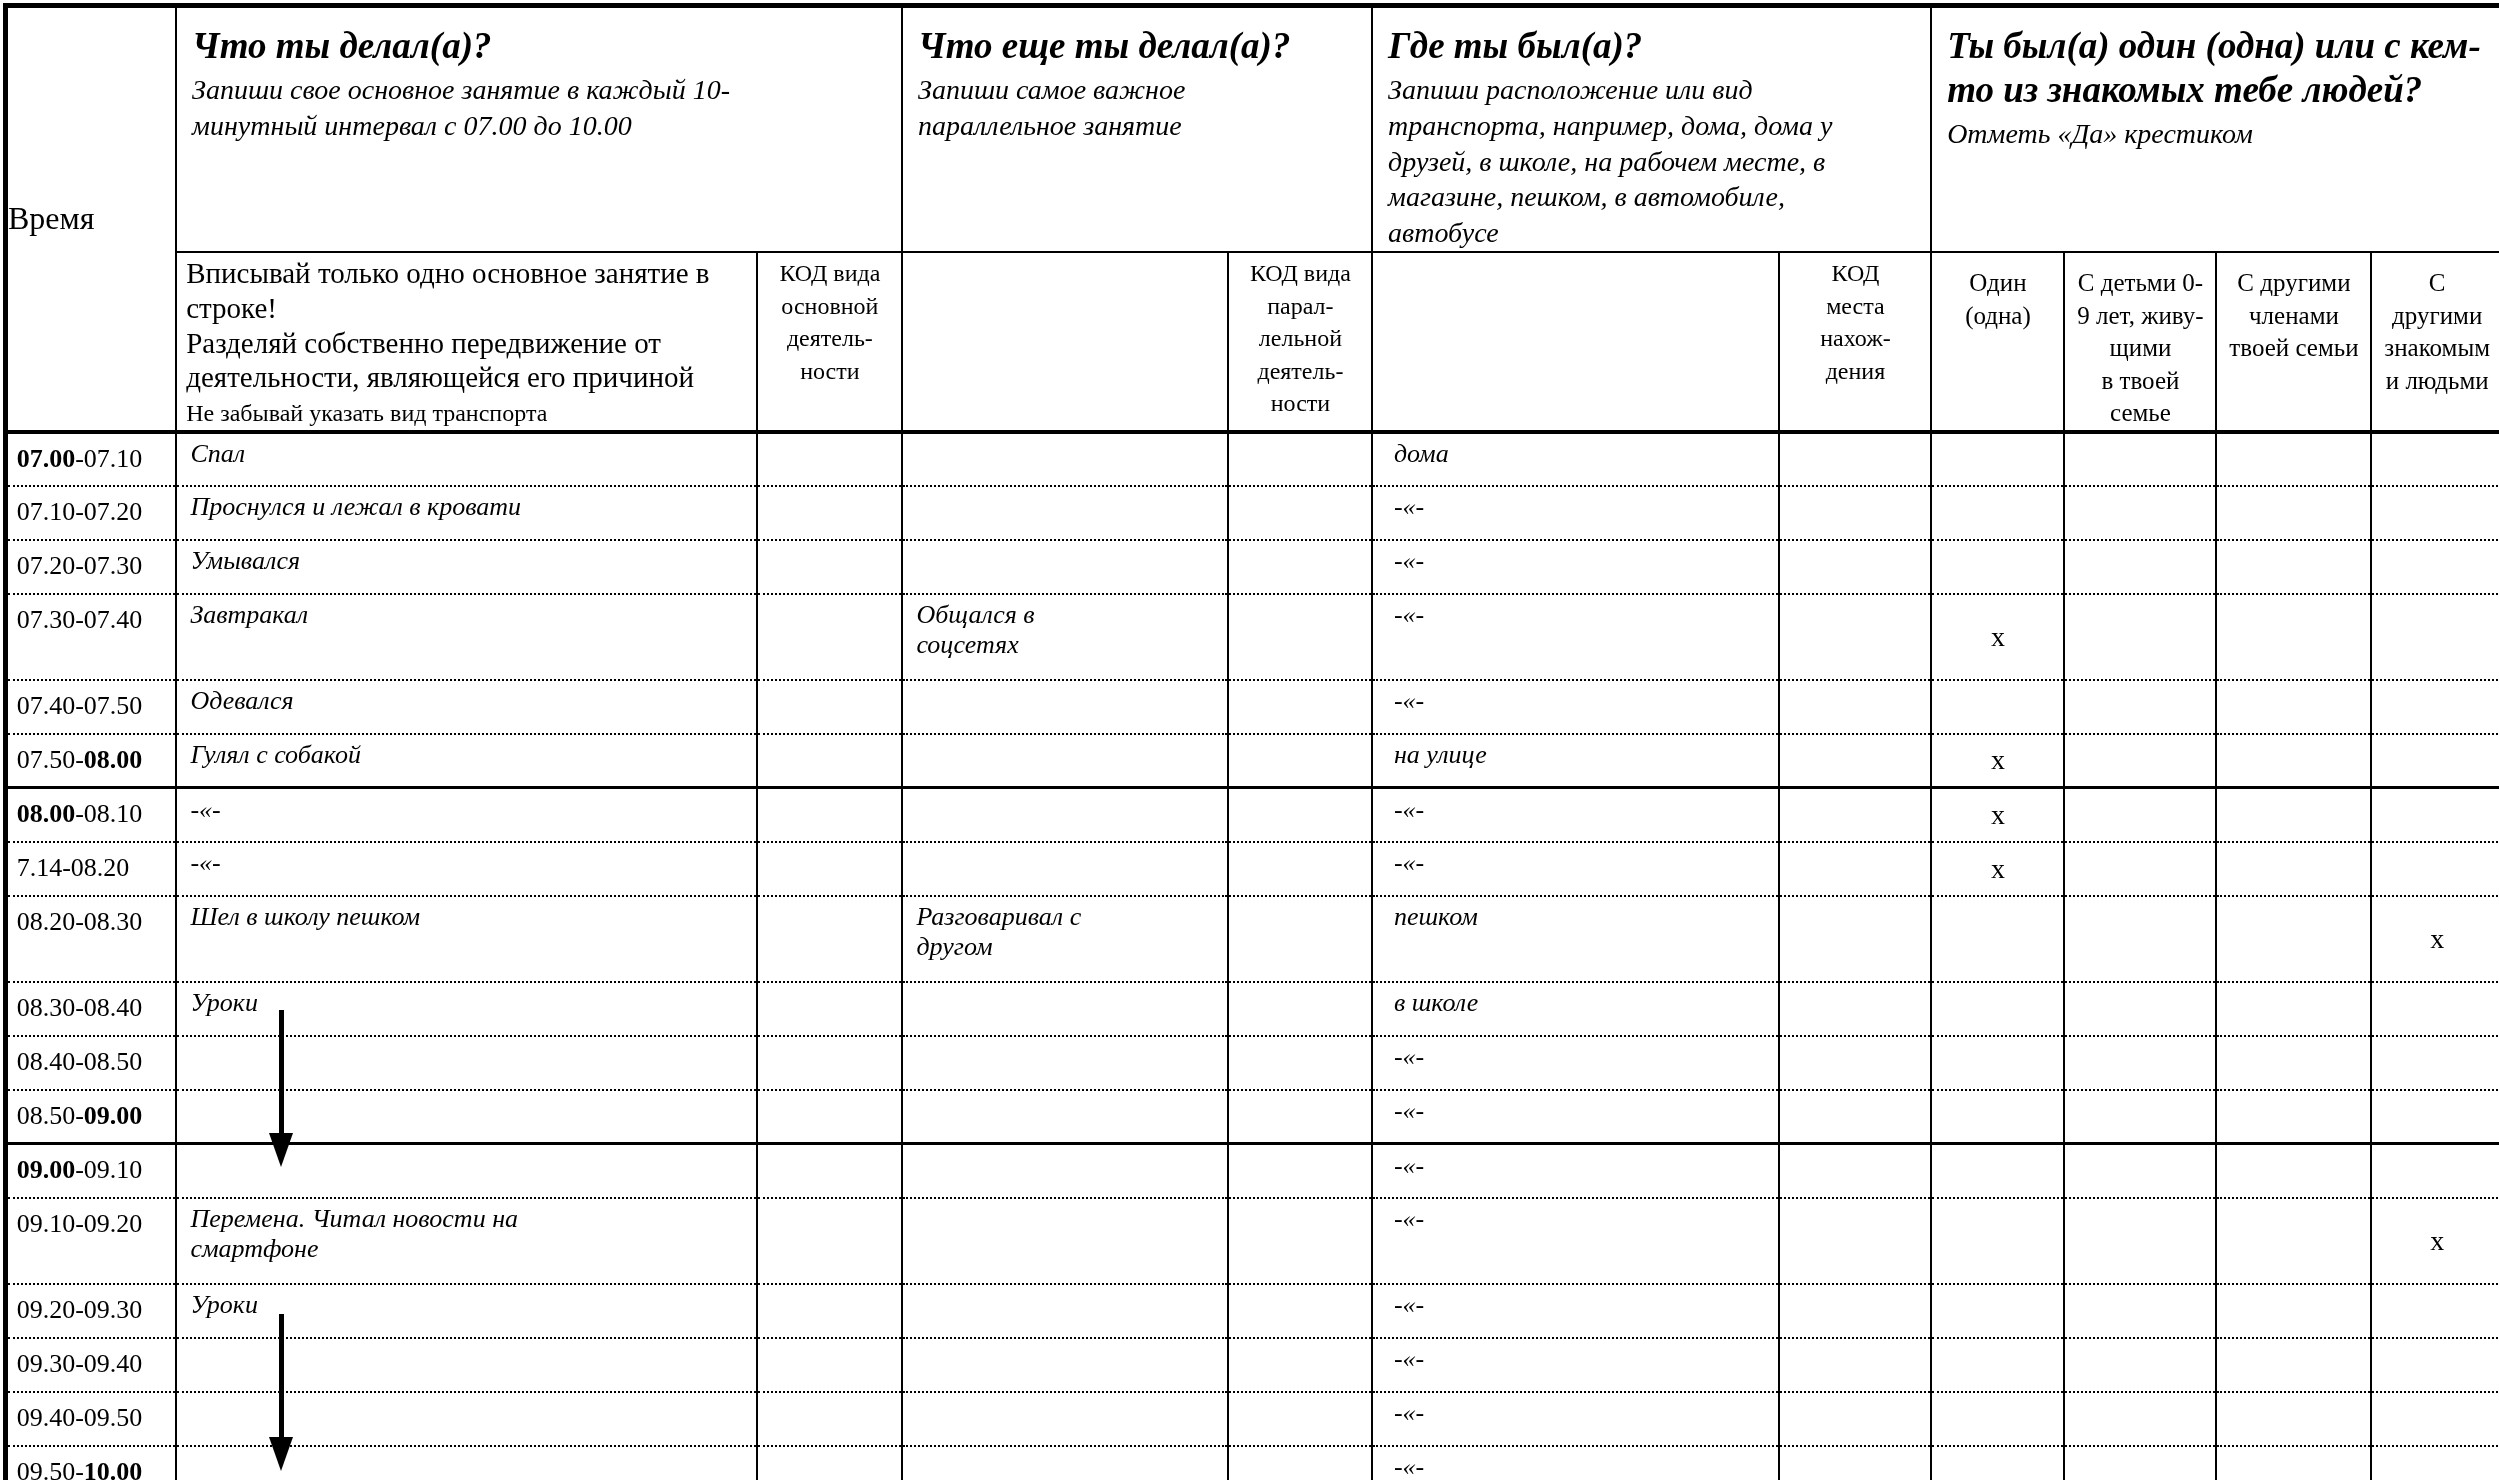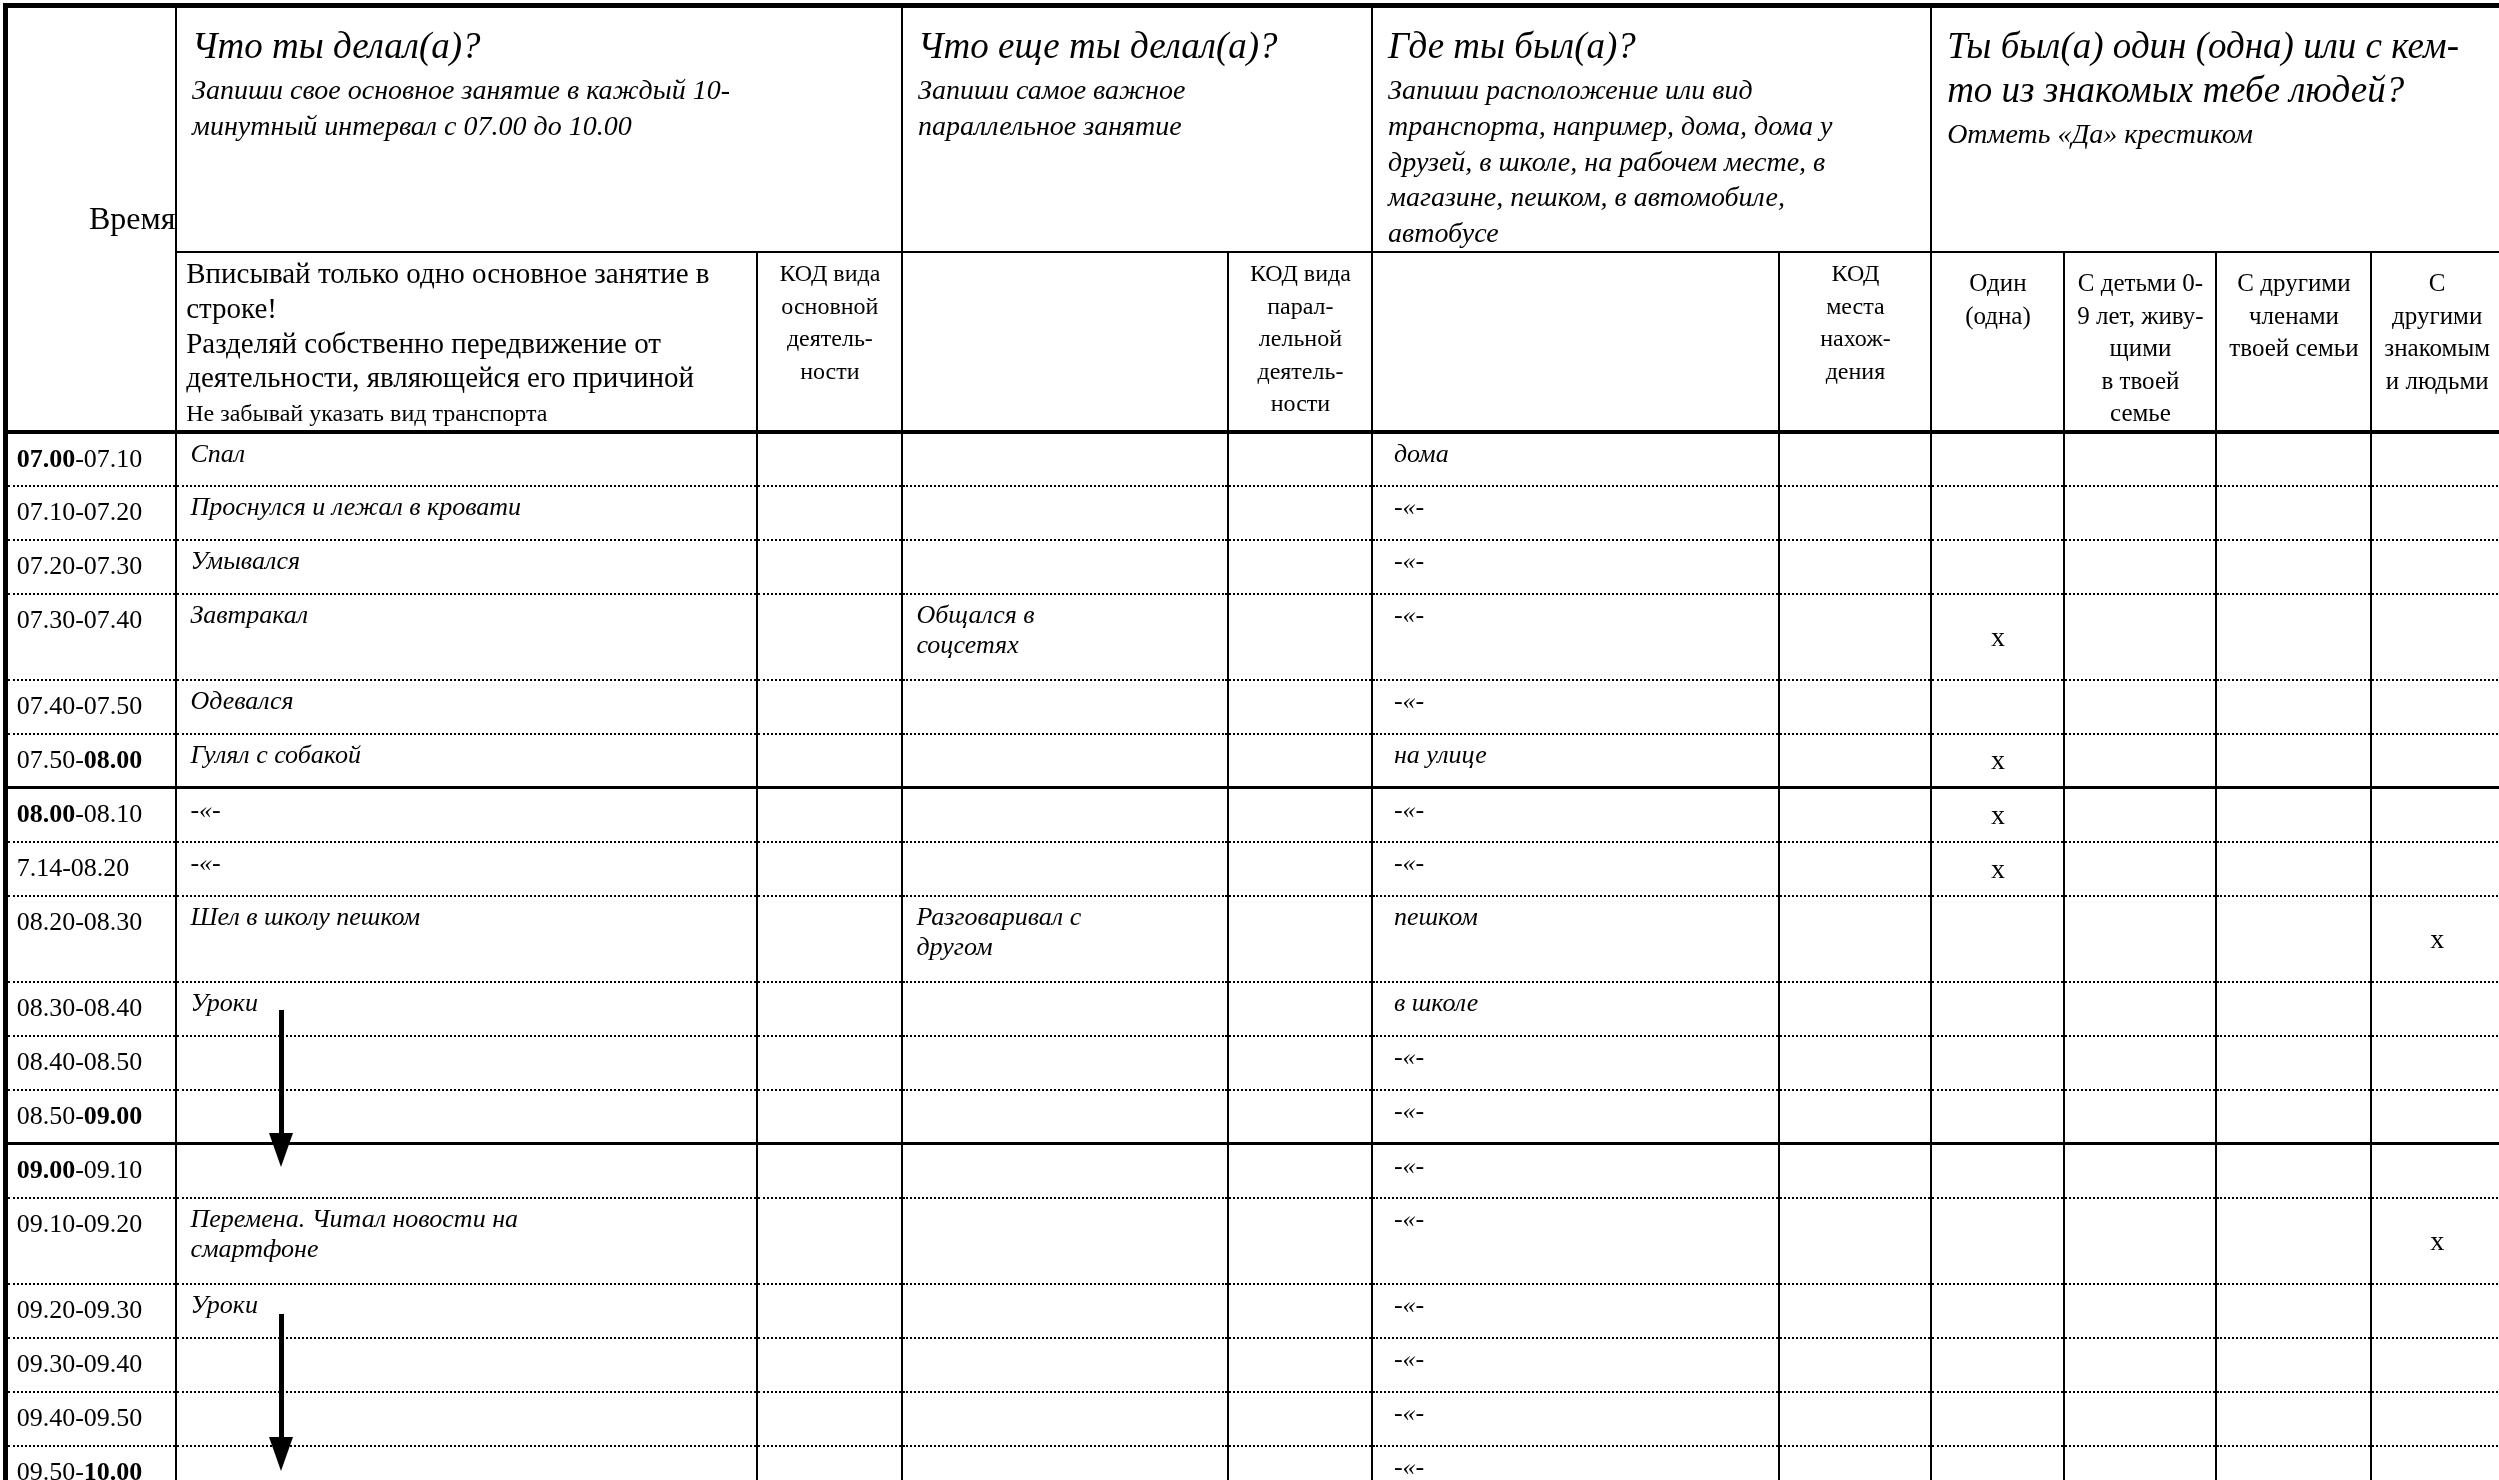--- a/index.html
+++ b/index.html
@@ -19,23 +19,23 @@
   tr.hrow1{height:220px;}
   tr.hrow2{height:169px;}
   tr.norm{height:54px;}
   tr.tall{height:86px;}
   
   tr.hrow2 td{border-top:2.9px solid #000;}
   tr.first td{border-top:4.4px solid #000;}
   tr.dotted td{border-top:2.9px dotted #000;}
   tr.hour td{border-top:3.7px solid #000;}
   
-  .c-vremya{vertical-align:middle;text-align:right;font-size:32px;}
+  .c-vremya{vertical-align:middle;text-align:left;font-size:32px;}
   .h1{padding:16px 7.3px 0 14.7px;}
-  .h-title{font-weight:normal;font-style:italic;font-size:37px;line-height:1.18;white-space:pre-line;}
+  .h-title{font-weight:bold;font-style:italic;font-size:37px;line-height:1.18;white-space:pre-line;}
   .h-sub{font-style:italic;font-size:28px;line-height:1.28;white-space:pre-line;margin-top:4.4px;}
   .h2-act{padding:2.9px 5.9px 0 8.8px;}
   .h2-main{font-size:29px;line-height:1.2;white-space:pre-line;}
   .h2-note{font-size:24px;line-height:1.1;margin-top:5px;}
   .h2-code{text-align:center;font-size:24px;line-height:1.35;white-space:pre-line;padding-top:4.4px;}
   .h2-col{text-align:center;font-size:25px;line-height:1.3;white-space:pre-line;padding-top:14px;}
   
   .c-time{font-size:26px;padding:10.3px 0 0 8.8px;white-space:nowrap;}
   .bold{font-weight:bold;margin-top:18px;}
   .entry{font-style:italic;font-size:26px;line-height:1.15;padding-top:5.9px;white-space:pre-line;}

